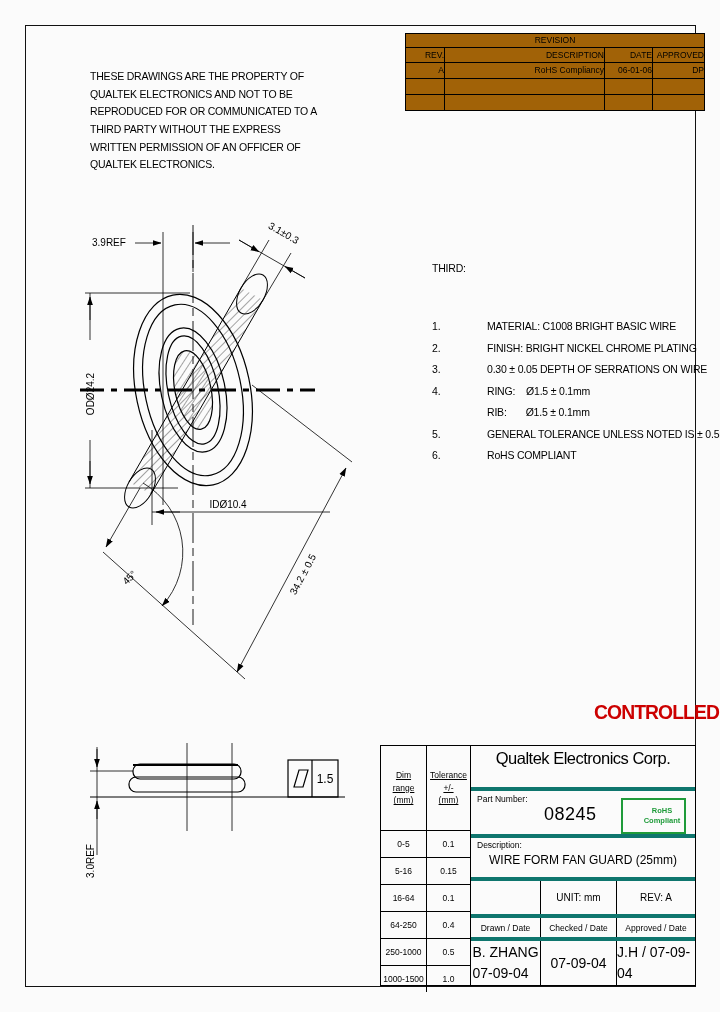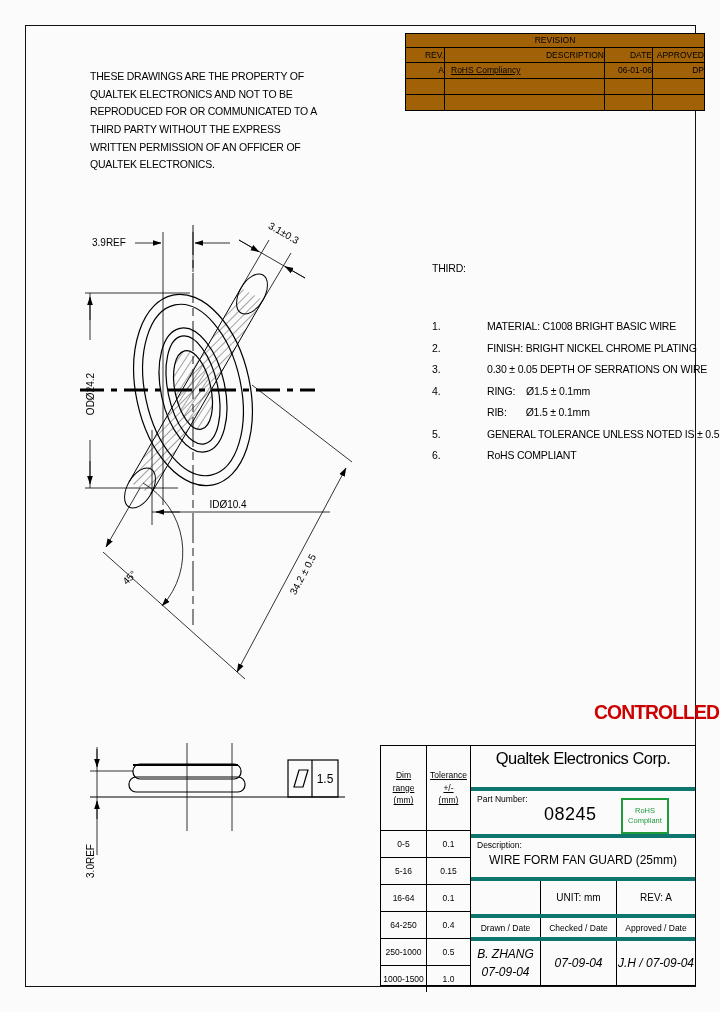--- a/index.html
+++ b/index.html
@@ -10,21 +10,21 @@
   
   .notice{position:absolute;left:90px;top:68px;width:232px;font-size:10.5px;line-height:1.68;
           letter-spacing:-0.2px;}
 
   
   .revtable{position:absolute;left:405px;top:33px;width:298px;border:1px solid #000;font-size:8.5px;background:#a16207;}
   .rev-title{height:13px;line-height:13px;text-align:center;}
   .rev-row{display:grid;grid-template-columns:38px 160px 48px 1fr;border-top:1px solid #000;}
   .rev-row>div{border-left:1px solid #000;height:14px;line-height:14px;text-align:right;overflow:hidden;}
   .rev-row>div:first-child{border-left:none;}
-  .rev-row .desc{text-align:left;padding-left:6px;text-decoration:underline;}
+  .rev-row .desc{text-align:right;padding-left:6px;}
   .rev-data>div{height:15px;line-height:15px;}
 
   
   .notes{position:absolute;left:432px;top:262px;width:270px;font-size:10.5px;letter-spacing:-0.2px;}
   .notes-title{margin-bottom:46px;}
   .note-item{display:flex;margin-bottom:9.5px;}
   .note-item .num{width:55px;flex:none;}
   .note-item .txt{white-space:pre;}
 
   
@@ -45,32 +45,32 @@
   .titleblock{position:absolute;left:470px;top:745px;width:226px;height:241px;border:1.5px solid #000;
               box-sizing:border-box;background:#fbfbfb;}
   .titleblock .row{position:absolute;left:0;right:0;border-bottom:4px solid #0f766e;box-sizing:border-box;}
   .tb-company{top:0;height:45px;text-align:center;}
   .tb-company .co{font-size:16.5px;letter-spacing:-0.5px;margin-top:3px;}
   .tb-company .div{font-size:12px;letter-spacing:-0.3px;margin-top:-1px;}
   .tb-part{top:45px;height:47px;}
   .tb-part .lbl{position:absolute;left:6px;top:3px;font-size:8.5px;}
   .tb-part .pn{position:absolute;left:48px;top:13px;font-size:18px;letter-spacing:0.5px;margin-left:25px;}
   .rohs-badge{position:absolute;left:150px;top:7px;width:44px;height:32px;border:2px solid #1f9b3a;
-              color:#1f9b3a;font-size:7.5px;font-weight:normal;text-align:center;display:flex;
-              align-items:center;justify-content:center;white-space:pre-line;line-height:1.35;}
+              color:#1f9b3a;font-size:7.5px;font-weight:bold;text-align:center;display:flex;
+              align-items:center;justify-content:center;white-space:pre-line;line-height:1.35;padding-left:17px;}
   .tb-desc{top:92px;height:43px;}
   .tb-desc .lbl{position:absolute;left:6px;top:2px;font-size:8.5px;}
   .tb-desc .val{position:absolute;left:0;right:0;top:15px;text-align:center;font-size:12px;}
   .tb-grid{display:grid;grid-template-columns:69px 76px 1fr;}
   .tb-grid>div{border-left:1px solid #000;display:flex;align-items:center;justify-content:center;
-               text-align:center;}
+               text-align:left;}
   .tb-grid>div:first-child{border-left:none;}
   .tb-unit{top:135px;height:37px;font-size:10px;}
   .tb-labels{top:172px;height:23px;font-size:8.5px;}
-  .tb-values{top:195px;height:44px;border-bottom:none!important;font-size:12px;font-style:italic;}
+  .tb-values{top:195px;height:44px;border-bottom:none!important;font-size:14px;}
   .tb-values>div{white-space:pre-line;line-height:1.5;}
 
   svg text{font-family:"Liberation Sans",sans-serif;fill:#000;}
 </style>
 </head>
 <body>
 
 <div id="page">
   <div id="border"></div>
 

